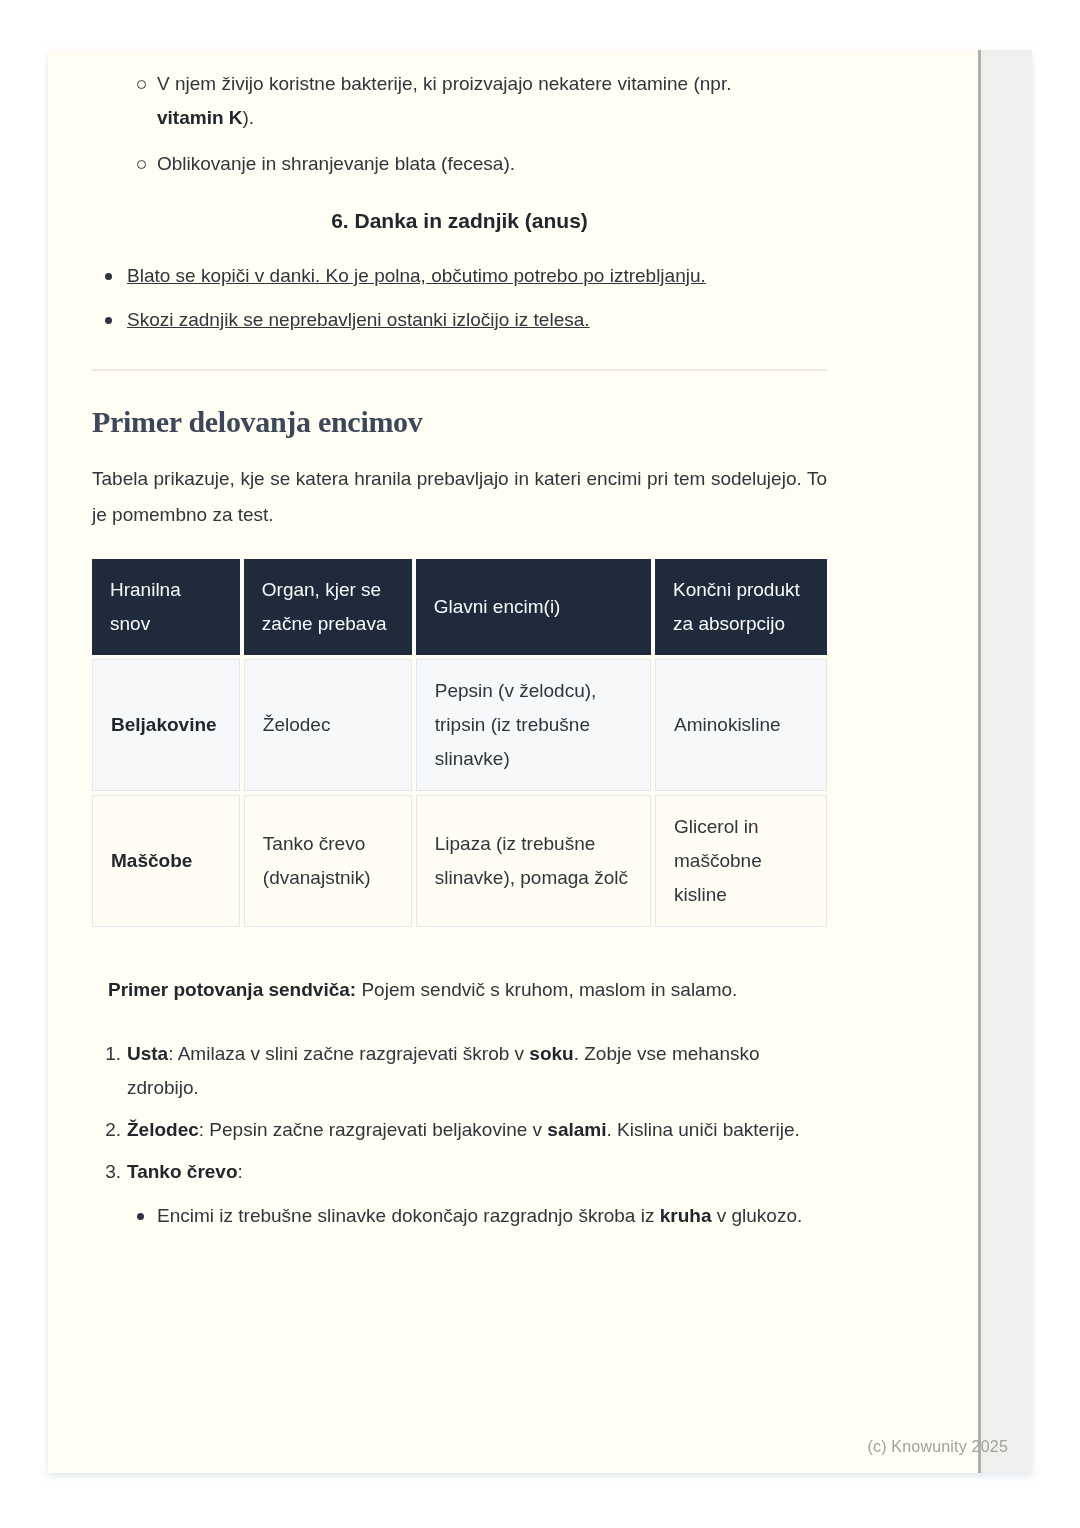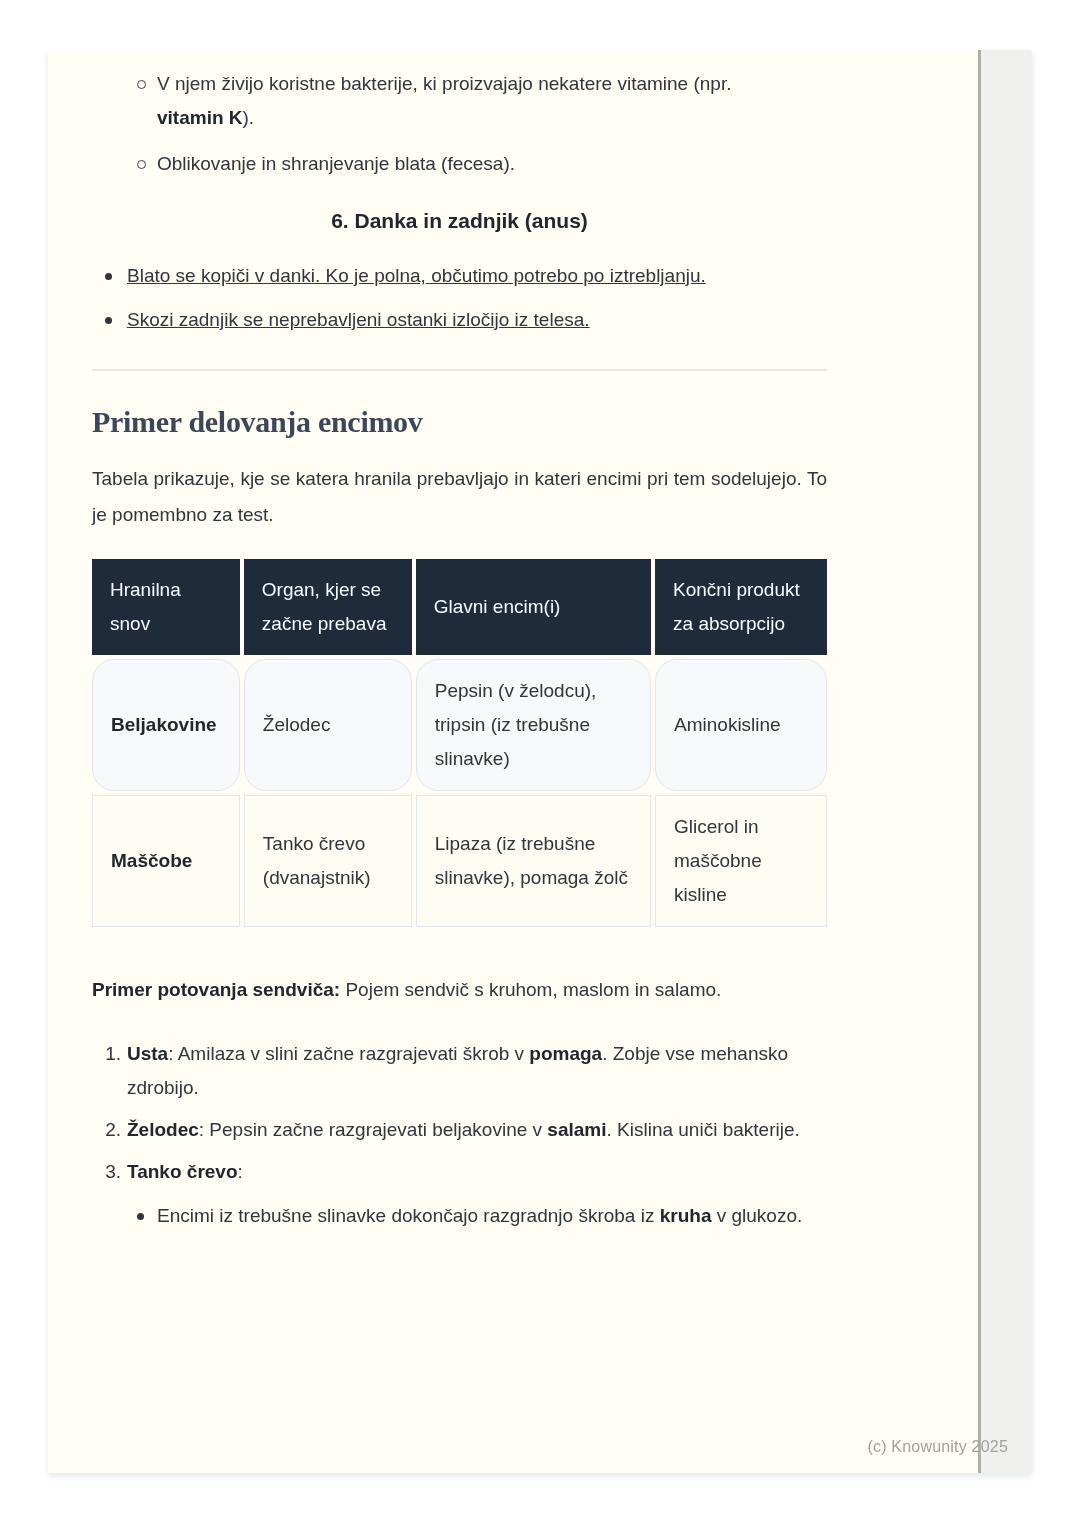--- a/index.html
+++ b/index.html
@@ -97,24 +97,24 @@
     line-height: 34px;
   }
   table.enzymes td {
     background: #fefcf3;
     border: 1px solid #e3e6ea;
     vertical-align: middle;
     padding: 14px 18px;
     line-height: 34px;
     color: #31363c;
   }
-  table.enzymes tr.row-even td { background: #f6f8fa; border-radius: 22px; }
-
-  
-  p.sandwich-lead { margin: 42px 0 0 0; line-height: 34px; }
+  table.enzymes tr.row-even td { background: #f6f8fa; }
+
+  
+  p.sandwich-lead { margin: 42px 0 0 16px; line-height: 34px; }
   ol.steps { margin-top: 30px; }
   .step { position: relative; padding-left: 35px; margin-bottom: 8px; }
   .step .num {
     position: absolute; left: 0; top: 0;
     width: 29px; text-align: right;
   }
   ul.nested-disc { margin-top: 10px; }
   .n-li { position: relative; padding-left: 30px; }
   .n-li::before {
     content: ""; position: absolute; left: 10px; top: 14px;
@@ -184,21 +184,21 @@
           <td>Tanko črevo (dvanajstnik)</td>
           <td>Lipaza (iz trebušne slinavke), pomaga žolč</td>
           <td>Glicerol in maščobne kisline</td>
         </tr>
       </tbody>
     </table>
 
     <p class="sandwich-lead"><strong>Primer potovanja sendviča:</strong><span> Pojem sendvič s kruhom, maslom in salamo.</span></p>
 
     <ol class="steps">
-      <li class="step"><span class="num">1.</span><span><strong>Usta</strong><span>: Amilaza v slini začne razgrajevati škrob v </span><strong>pomaga</strong><span>. Zobje vse mehansko zdrobijo.</span></span></li>
+      <li class="step"><span class="num">1.</span><span><strong>Usta</strong><span>: Amilaza v slini začne razgrajevati škrob v </span><strong>soku</strong><span>. Zobje vse mehansko zdrobijo.</span></span></li>
       <li class="step"><span class="num">2.</span><span><strong>Želodec</strong><span>: Pepsin začne razgrajevati beljakovine v </span><strong>salami</strong><span>. Kislina uniči bakterije.</span></span></li>
       <li class="step"><span class="num">3.</span><span><strong>Tanko črevo</strong><span>:</span></span>
         <ul class="nested-disc">
           <li class="n-li"><span>Encimi iz trebušne slinavke dokončajo razgradnjo škroba iz </span><strong>kruha</strong><span> v glukozo.</span></li>
         </ul>
       </li>
     </ol>
 
   </div>
 </div>

